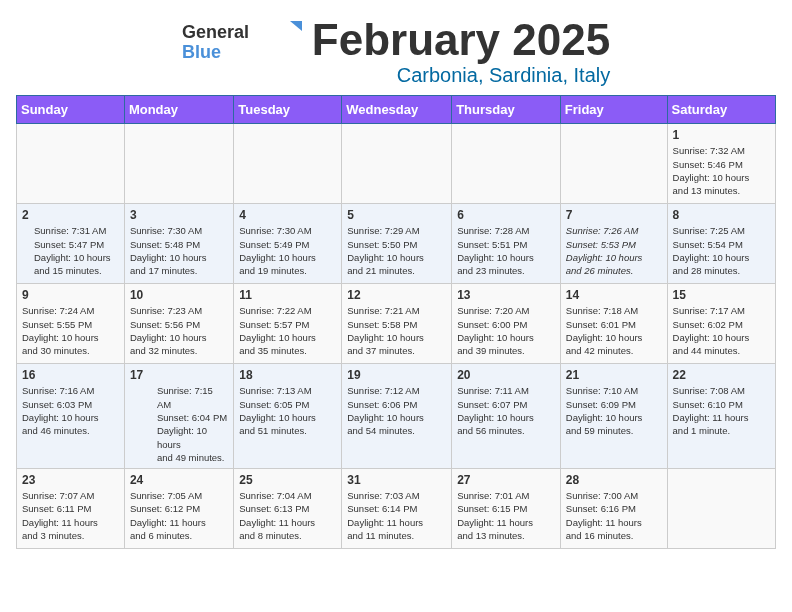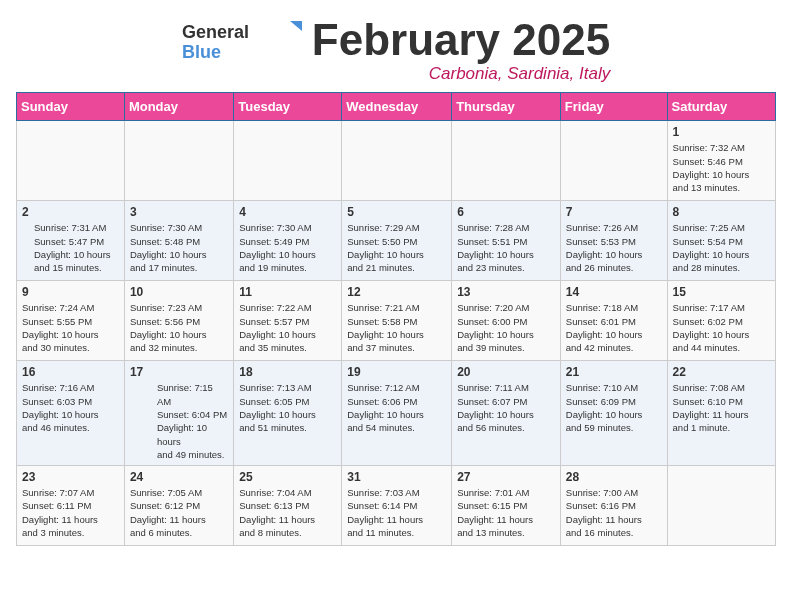--- a/index.html
+++ b/index.html
@@ -23,31 +23,30 @@
     .title-block {
       text-align: right;
     }
     .calendar-title {
       font-size: 44px;
       font-weight: bold;
       color: #333;
       line-height: 1.1;
     }
     .calendar-subtitle {
-      font-size: 17px;
-      color: #be185d;
-      font-style: italic;
+      font-size: 20px;
+      color: #0369a1;
     }
     table {
       width: 100%;
       border-collapse: collapse;
       border: 1px solid #ccc;
     }
     thead tr th {
-      background-color: #ec4899;
+      background-color: #8b5cf6;
       color: #fff;
       font-size: 13px;
       font-weight: bold;
       padding: 6px 4px;
       text-align: left;
       border: 1px solid #2d6aa0;
     }
     tbody tr td {
       vertical-align: top;
       border: 1px solid #ccc;
@@ -156,21 +155,21 @@
         </td>
         <td>
           <span class="day-num">6</span>
           <div class="day-info" style="white-space: pre-line;">Sunrise: 7:28 AM
 Sunset: 5:51 PM
 Daylight: 10 hours
 and 23 minutes.</div>
         </td>
         <td>
           <span class="day-num">7</span>
-          <div class="day-info" style="white-space: pre-line;">Sunrise: 7:26 AM
+          <div class="day-info" style="white-space: pre-line; font-style: italic;">Sunrise: 7:26 AM
 Sunset: 5:53 PM
 Daylight: 10 hours
 and 26 minutes.</div>
         </td>
         <td>
           <span class="day-num">8</span>
           <div class="day-info" style="white-space: pre-line;">Sunrise: 7:25 AM
 Sunset: 5:54 PM
 Daylight: 10 hours
 and 28 minutes.</div>

